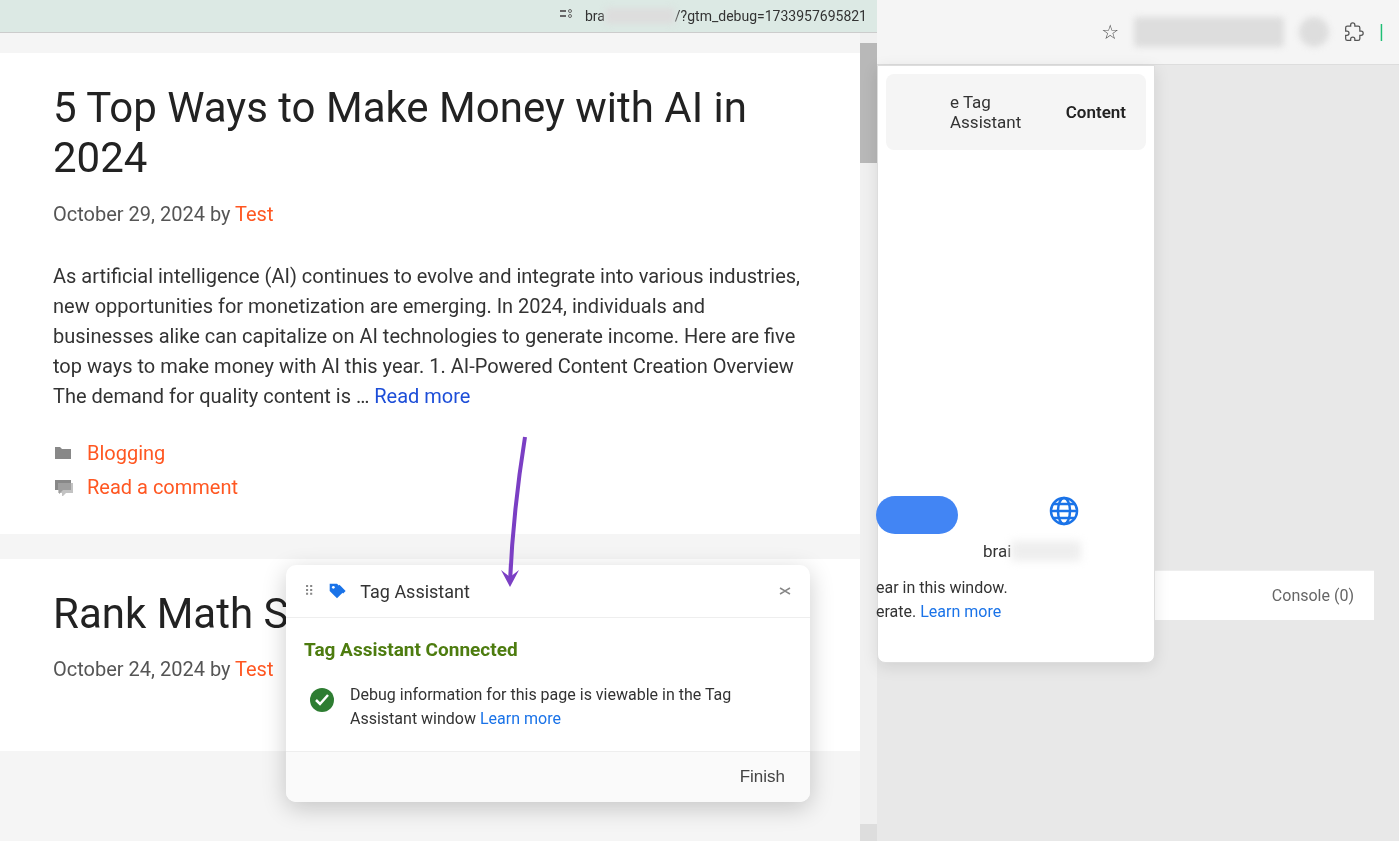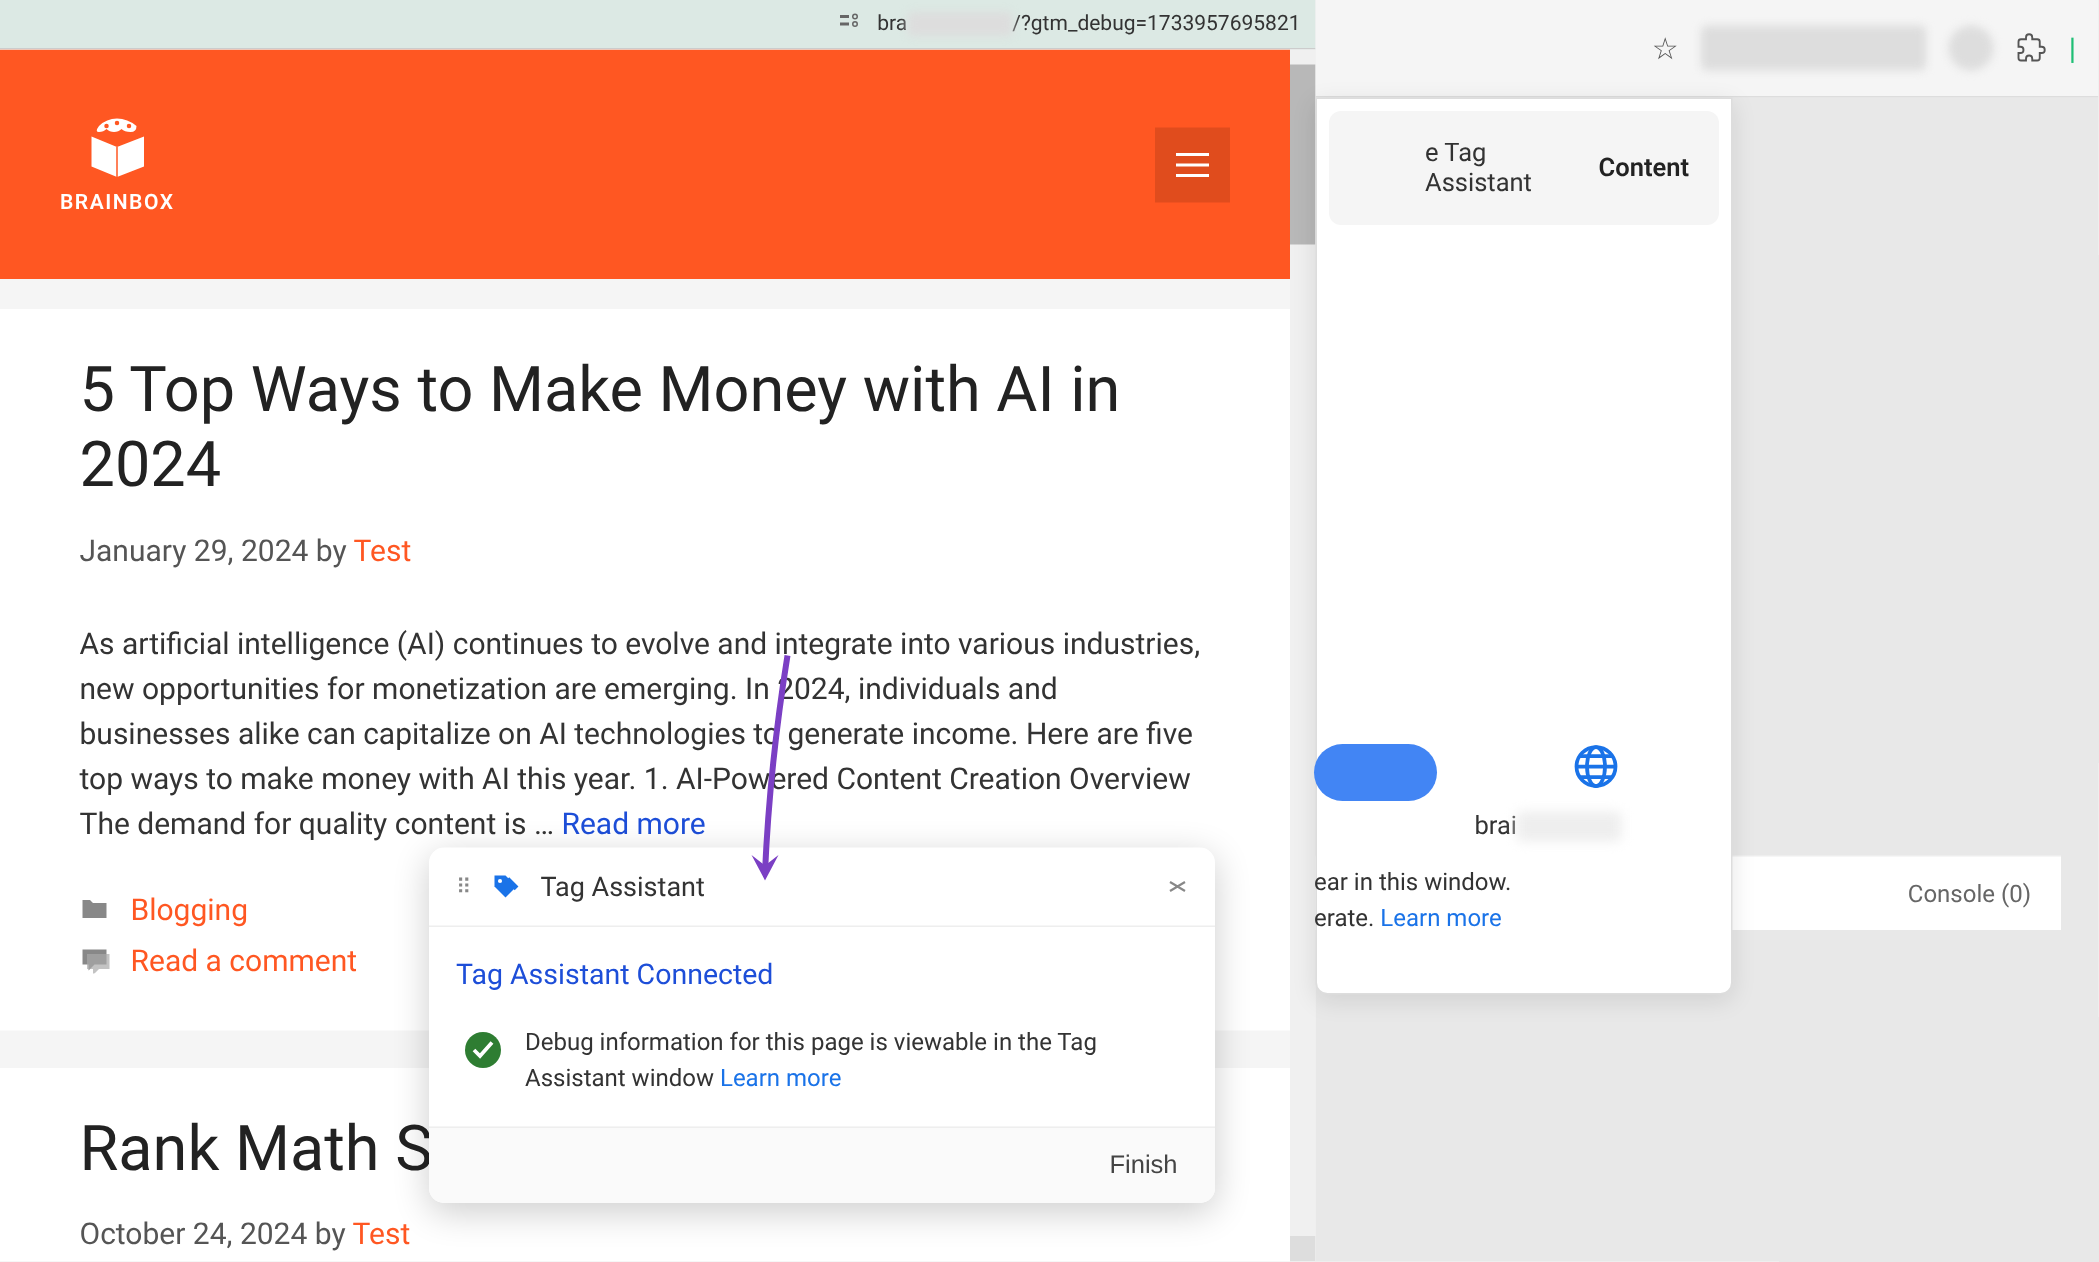--- a/index.html
+++ b/index.html
@@ -44,21 +44,21 @@
     .footer-icon { color: #888; width: 20px; }
     
     
     .tag-popup { position: absolute; top: 565px; left: 286px; width: 524px; background: white; border-radius: 10px; box-shadow: 0 6px 24px rgba(0,0,0,0.2); z-index: 50; overflow: hidden; }
     .tag-popup-header { display: flex; align-items: center; padding: 15px 18px; border-bottom: 1px solid #eee; gap: 12px; }
     .drag-icon { color: #888; font-size: 14px; }
     .tag-icon { width: 22px; height: 22px; }
     .tag-popup-title { font-size: 18px; color: #333; flex: 1; }
     .collapse-icon { color: #888; cursor: pointer; }
     .tag-popup-body { padding: 20px 18px; }
-    .tag-connected { font-size: 19px; color: #1d4ed8; margin-bottom: 22px; }
+    .tag-connected { font-size: 19px; color: #4d7c0f; margin-bottom: 22px; font-weight: bold; }
     .tag-status { display: flex; gap: 15px; align-items: flex-start; padding: 0 5px; }
     .check-circle { width: 26px; height: 26px; flex-shrink: 0; margin-top: 4px; }
     .tag-status-text { font-size: 16px; color: #333; line-height: 1.5; }
     .tag-status-text a { color: #1a73e8; text-decoration: none; }
     .tag-popup-footer { padding: 15px 25px; text-align: right; background: #fafafa; border-top: 1px solid #eee; text-decoration: underline; }
     .finish-btn { font-size: 17px; color: #444; background: none; border: none; cursor: pointer; }
     
     
     .arrow-annotation { position: absolute; top: 432px; left: 495px; z-index: 60; pointer-events: none; }
     
@@ -98,44 +98,26 @@
   <div class="blur-item" style="width:30px;border-radius:50%"></div>
   <svg class="ext-icon" viewBox="0 0 24 24">
       <path d="M20.5 11H19V7c0-1.1-.9-2-2-2h-4V3.5C13 2.12 11.88 1 10.5 1S8 2.12 8 3.5V5H4c-1.1 0-2 .9-2 2v4h1.5C4.88 11 6 12.12 6 13.5S4.88 16 3.5 16H2v4c0 1.1.9 2 2 2h4v-1.5c0-1.38 1.12-2.5 2.5-2.5s2.5 1.12 2.5 2.5V22h4c1.1 0 2-.9 2-2v-4h1.5c1.38 0 2.5-1.12 2.5-2.5S21.88 11 20.5 11z" fill="none" stroke="#555" stroke-width="1.5"></path>
     </svg>
   <span style="color:#1fbf75;font-size:20px;">|</span>
 </div>
 
 <div class="preview-container">
   <div class="preview-inner">
 
-    <div class="site-header">
-      <div class="logo-area">
-        <svg class="logo-graphic" viewBox="0 0 55 45">
-          <path d="M15 8 Q20 3 27 3 Q34 3 40 8 Q40 12 36 12 Q32 12 30 10 Q28 12 25 12 Q22 12 20 10 Q18 12 15 12 Q12 12 15 8" fill="white"></path>
-          <circle cx="20" cy="8" r="1.5" fill="#FF5722"></circle>
-          <circle cx="27" cy="6" r="1.5" fill="#FF5722"></circle>
-          <circle cx="35" cy="8" r="1.5" fill="#FF5722"></circle>
-          <path d="M10 15 L27 22 L45 15 L45 35 L27 42 L10 35 Z" fill="white"></path>
-          <path d="M27 22 L27 42" stroke="#FF5722" stroke-width="1"></path>
-        </svg>
-        <span class="logo-text">BRAINBOX</span>
-      </div>
-      <div class="menu-button">
-        <svg width="22" height="16">
-            <path d="M0 1h22M0 8h22M0 15h22" stroke="white" stroke-width="2"></path>
-          </svg>
-      </div>
-    </div>
 
     <div class="blog-wrap">
       <div class="article">
         <h1 class="article-title">5 Top Ways to Make Money with AI in 2024</h1>
         <div class="article-meta">
-          <span>January 29, 2024</span> <span>by</span> <a class="author">Test</a>
+          <span>October 29, 2024</span> <span>by</span> <a class="author">Test</a>
         </div>
         <p class="article-excerpt">
           <span>As artificial intelligence (AI) continues to evolve and integrate into various industries, new opportunities for monetization are emerging. In 2024, individuals and businesses alike can capitalize on AI technologies to generate income. Here are five top ways to make money with AI this year. 1. AI-Powered Content Creation Overview The demand for quality content is … </span><a class="read-more">Read more</a>
         </p>
         <div class="article-footer">
           <div class="footer-line">
             <svg class="footer-icon" viewBox="0 0 20 16">
                 <path d="M2 2h5l2 2h9v10H2z" fill="#888"></path>
               </svg>
             <a>Blogging</a>

